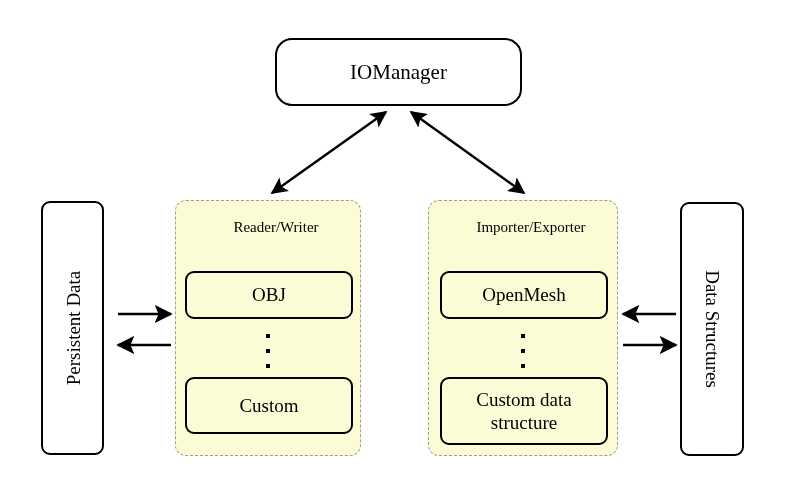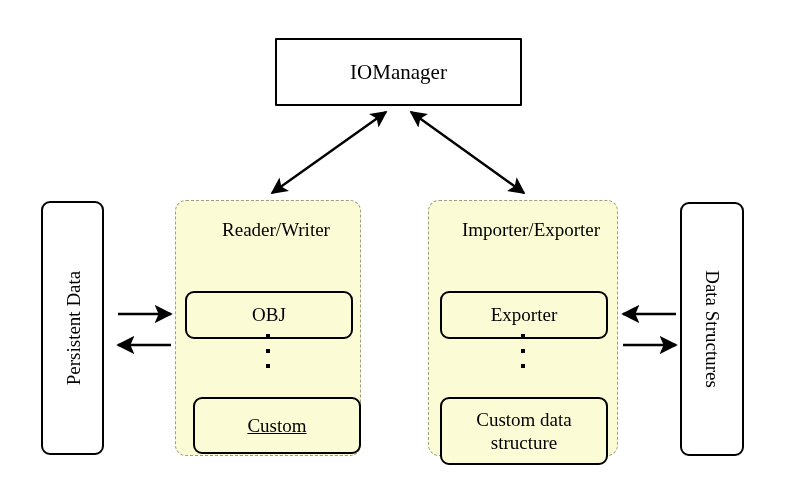--- a/index.html
+++ b/index.html
@@ -19,21 +19,21 @@
     width: 800px;
     height: 489px;
     background: #ffffff;
   }
 
   
   .node {
     position: absolute;
     box-sizing: border-box;
     border: 2.6px solid #000000;
-    border-radius: 1px;
+    border-radius: 17px;
     background: #ffffff;
     display: flex;
     align-items: center;
     justify-content: center;
     text-align: center;
     line-height: 1.18;
   }
 
   
   #io-manager {
@@ -98,42 +98,41 @@
     top: 200px;
     width: 190px;
     height: 256px;
   }
   .panel-title {
     position: absolute;
     left: 16px;
     right: 0;
     top: 19px;
     text-align: center;
-    font-size: 19px;
+    font-size: 15px;
     line-height: 1;
     white-space: nowrap;
   }
 
   
   .inner {
     position: absolute;
     box-sizing: border-box;
     border: 2.6px solid #000000;
     border-radius: 9px;
     background: #fbfbd6;
     display: flex;
     align-items: center;
     justify-content: center;
     text-align: center;
     font-size: 19px;
     line-height: 1.22;
-    margin-top: 20px;
   }
   #box-obj      { left: 9px;  top: 70px;  width: 168px; height: 48px; }
-  #box-custom-file { left: 17px; top: 176px; width: 168px; height: 57px; text-decoration: underline; }
+  #box-custom-file { left: 9px; top: 176px; width: 168px; height: 57px; }
   #box-openmesh { left: 11px; top: 70px;  width: 168px; height: 48px; }
   #box-custom-struct { left: 11px; top: 176px; width: 168px; height: 68px; }
 
   
   .vdots {
     position: absolute;
     width: 4px;
     top: 133px;
     left: 50%;
     margin-left: -2px;
@@ -212,21 +211,21 @@
       <span>
         <span>Custom</span><br>
       </span>
     </div>
   </div>
 
   <div class="panel" id="panel-importerexporter">
     <div class="panel-title">Importer/Exporter</div>
 
     <div class="inner" id="box-openmesh">
-      <span>Exporter</span>
+      <span>OpenMesh</span>
     </div>
 
     <div class="vdots">
       <i></i>
         <i></i>
         <i></i>
     </div>
 
     <div class="inner" id="box-custom-struct">
       <span>

